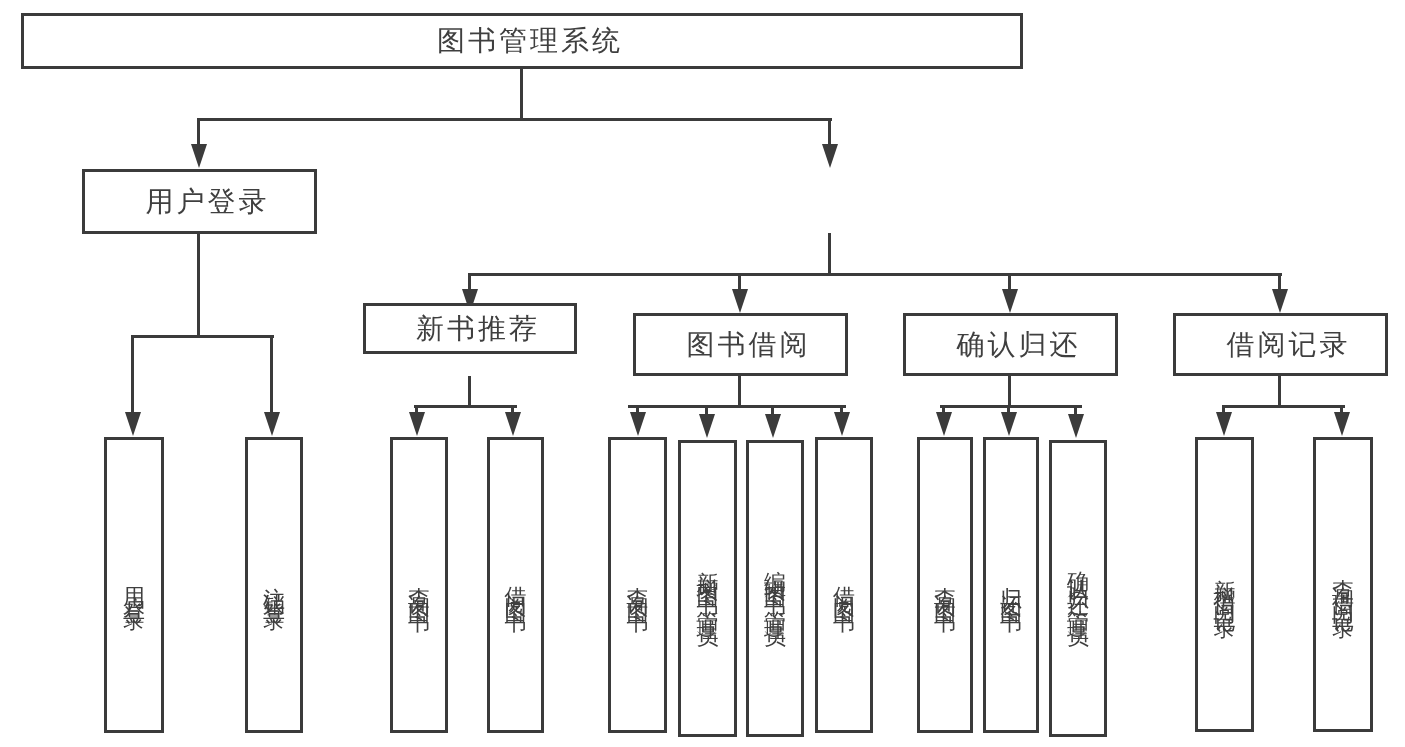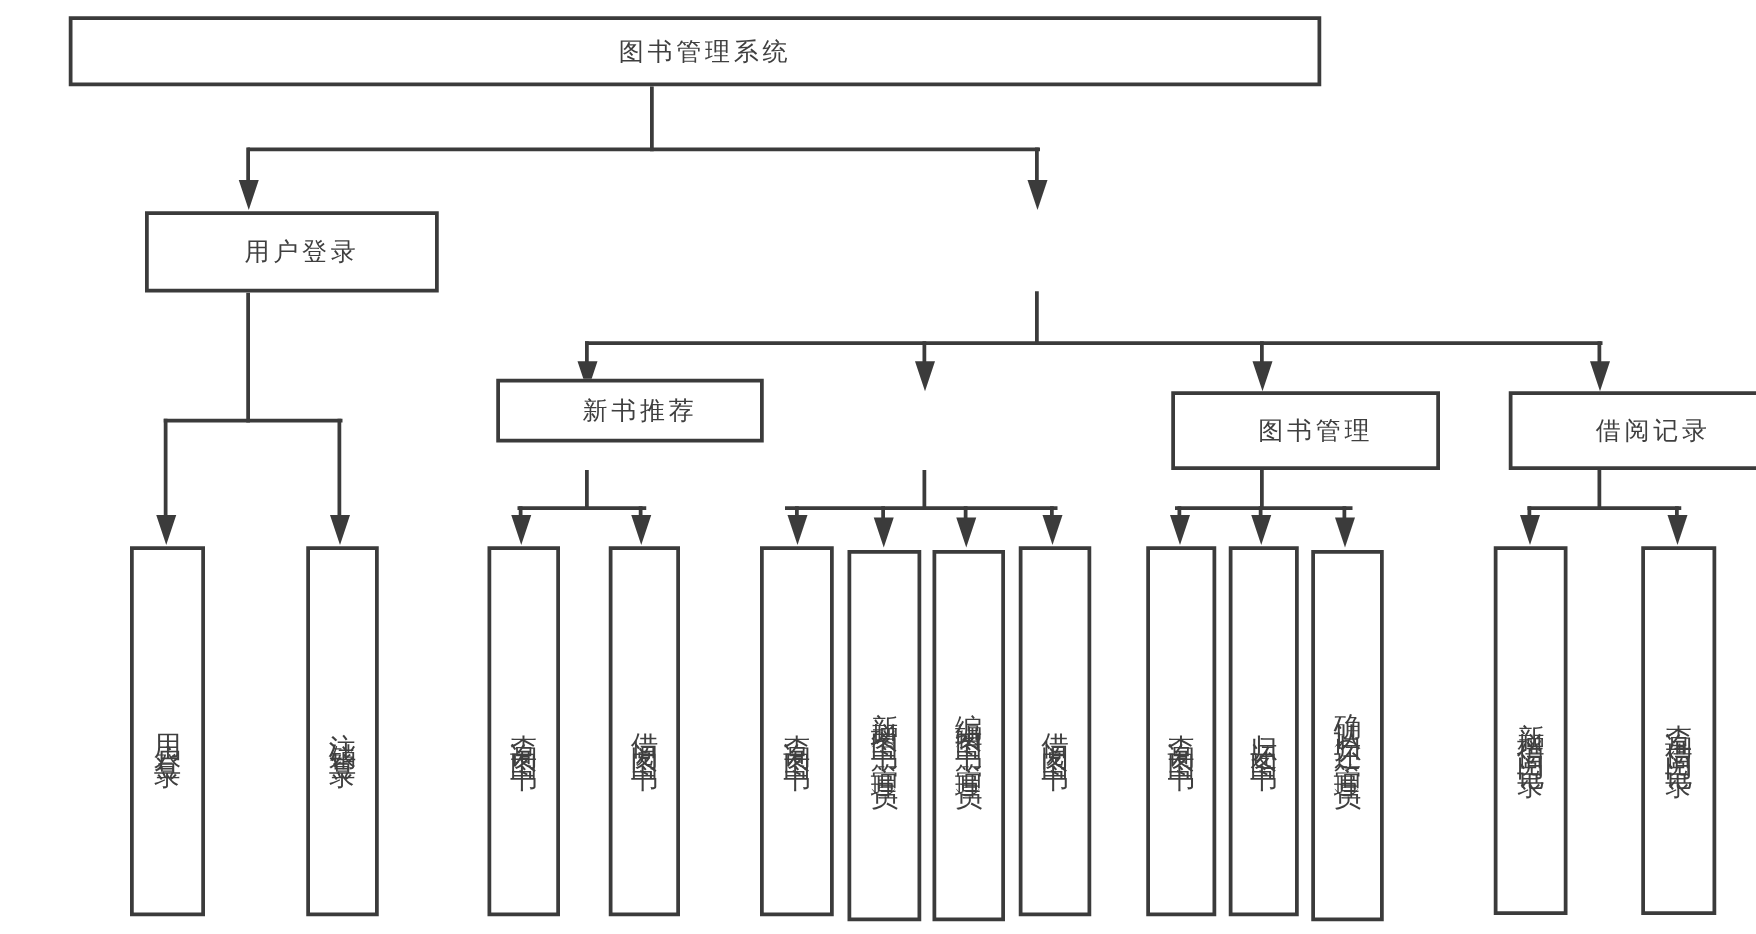--- a/index.html
+++ b/index.html
@@ -16,21 +16,21 @@
     overflow:hidden;
   }
   .box{
     position:absolute;
     box-sizing:border-box;
     border:3px solid var(--line);
     background:#ffffff;
     display:flex;align-items:center;justify-content:center;
     color:var(--text);
   }
-  .hl{font-size:20px;letter-spacing:3px;padding-left:16px;white-space:nowrap;margin-left:34px;}
+  .hl{font-size:28px;letter-spacing:3px;padding-left:16px;white-space:nowrap;}
   .vbox span{
     writing-mode:vertical-rl;
     text-orientation:mixed;
     font-size:22px;
     letter-spacing:8px;
     line-height:1;
     white-space:nowrap;
   }
   .ln{position:absolute;background:var(--line);}
   .ar{
@@ -117,22 +117,25 @@
     <span>图书管理系统</span>
   </div>
 
   <div class="box hl" style="left:82px;top:169px;width:235px;height:65px">
     <span>用户登录</span>
   </div>
 
   <div class="box hl" style="left:363px;top:303px;width:214px;height:51px">
     <span>新书推荐</span>
   </div>
+  <div class="box hl" style="left:633px;top:313px;width:215px;height:63px">
+    <span>图书借阅</span>
+  </div>
   <div class="box hl" style="left:903px;top:313px;width:215px;height:63px">
-    <span>图书管理</span>
+    <span>确认归还</span>
   </div>
   <div class="box hl" style="left:1173px;top:313px;width:215px;height:63px">
     <span>借阅记录</span>
   </div>
 
   <div class="box vbox" style="left:104px;top:437px;width:60px;height:296px">
     <span>用户登录</span>
   </div>
   <div class="box vbox" style="left:245px;top:437px;width:58px;height:296px">
     <span>注销登录</span>

